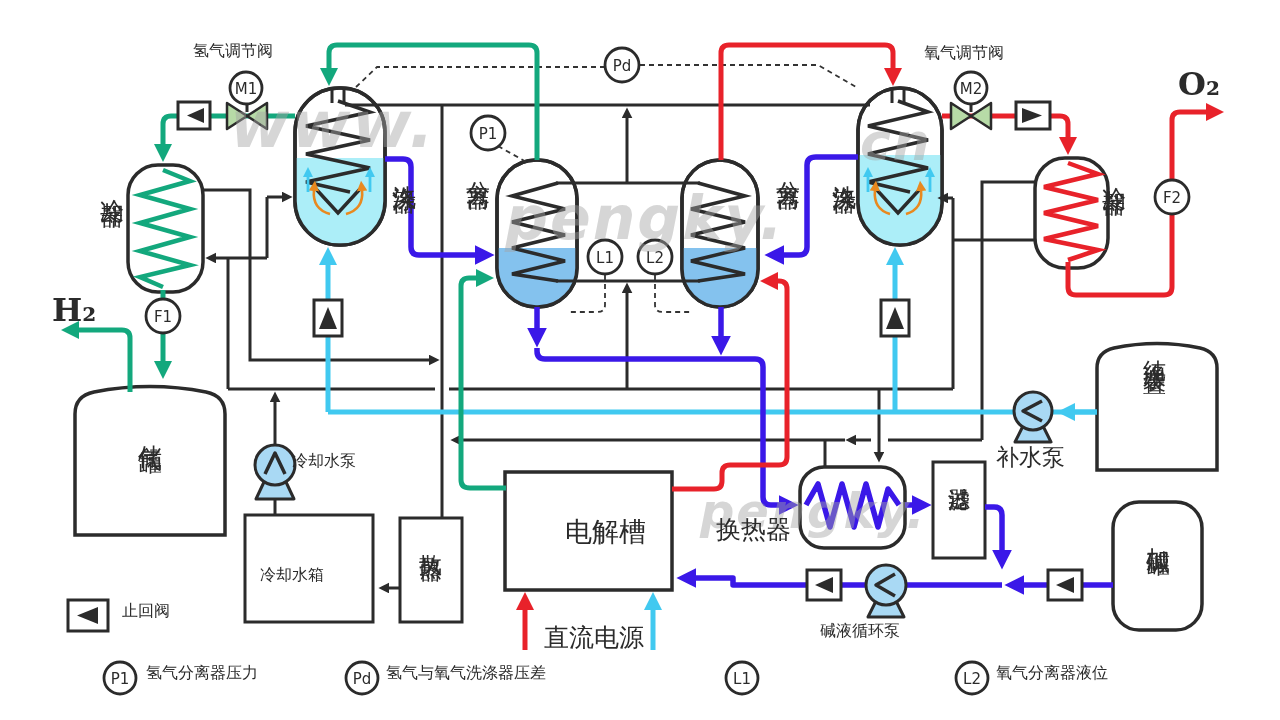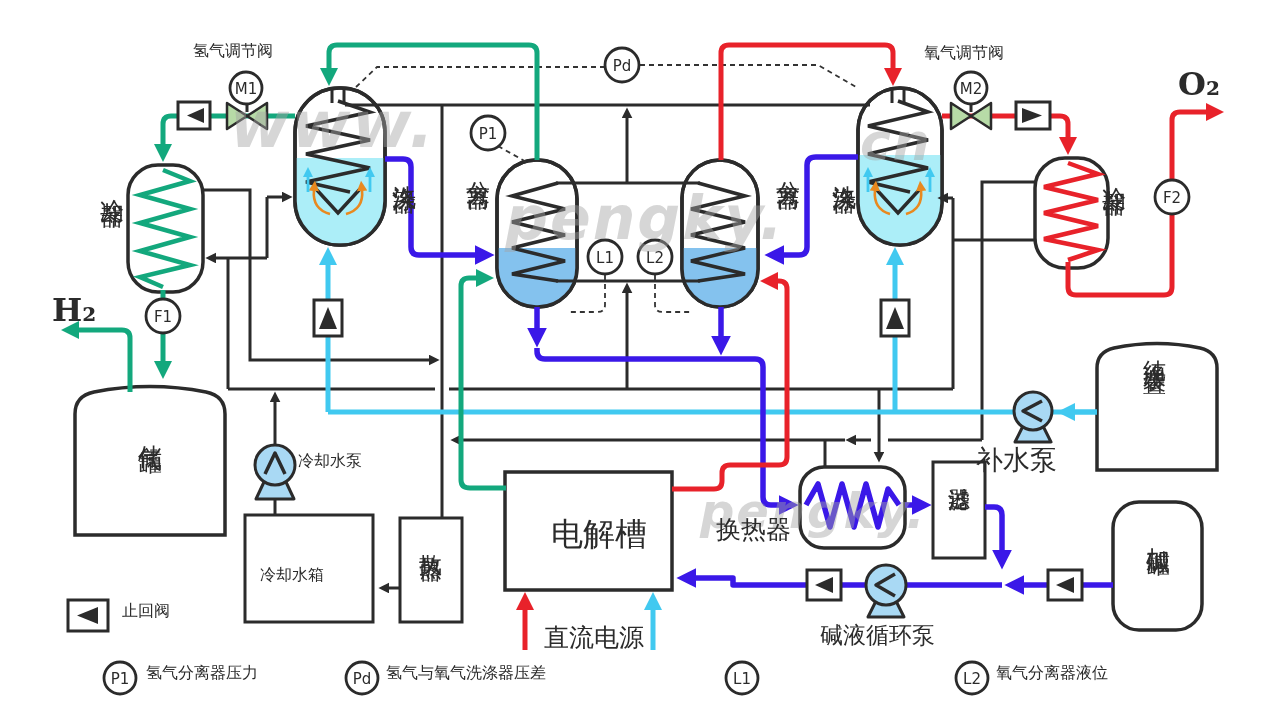--- a/index.html
+++ b/index.html
@@ -289,25 +289,25 @@
 <div class="vlbl" style="left:388px;top:166px">洗涤器</div>
 <div class="vlbl" style="left:462px;top:162px">分离器</div>
 <div class="vlbl" style="left:772px;top:162px">分离器</div>
 <div class="vlbl" style="left:828px;top:166px">洗涤器</div>
 <div class="vlbl" style="left:1098px;top:168px">冷却器</div>
 <div class="vlbl" style="left:134px;top:426px">储气罐</div>
 <div class="vlbl" style="left:1140px;top:342px;font-size:23px">纯净水装置</div>
 <div class="vlbl" style="left:1142px;top:528px">加碱罐</div>
 <div class="vlbl" style="left:416px;top:536px;font-size:23px">散热器</div>
 <div class="vlbl" style="left:944px;top:470px;font-size:22px;letter-spacing:1px">过滤器</div>
-<div class="lbl" style="left:298px;top:452px">冷却水泵</div>
-<div class="lbl" style="left:976px;top:444px;font-size:27px">补水泵</div>
-<div class="lbl" style="left:820px;top:622px;font-size:23px">碱液循环泵</div>
+<div class="lbl" style="left:292px;top:452px">冷却水泵</div>
+<div class="lbl" style="left:996px;top:444px;font-size:23px">补水泵</div>
+<div class="lbl" style="left:820px;top:622px;font-size:16px">碱液循环泵</div>
 <div class="lbl" style="left:260px;top:566px">冷却水箱</div>
-<div class="lbl" style="left:551px;top:516px;font-size:32px">电解槽</div>
+<div class="lbl" style="left:565px;top:516px;font-size:27px">电解槽</div>
 <div class="lbl" style="left:544px;top:624px;font-size:25px">直流电源</div>
 <div class="lbl" style="left:716px;top:516px;font-size:25px">换热器</div>
 <div class="lbl gas" style="left:52px;top:292px">H₂</div>
 <div class="lbl gas" style="left:1178px;top:66px">O₂</div>
 <div class="lbl" style="left:122px;top:602px">止回阀</div>
 <div class="lbl" style="left:386px;top:664px">氢气与氧气洗涤器压差</div>
 <div class="lbl" style="left:146px;top:664px">氢气分离器压力</div>
 <div class="lbl" style="left:996px;top:664px">氧气分离器液位</div>
 
 </div>

